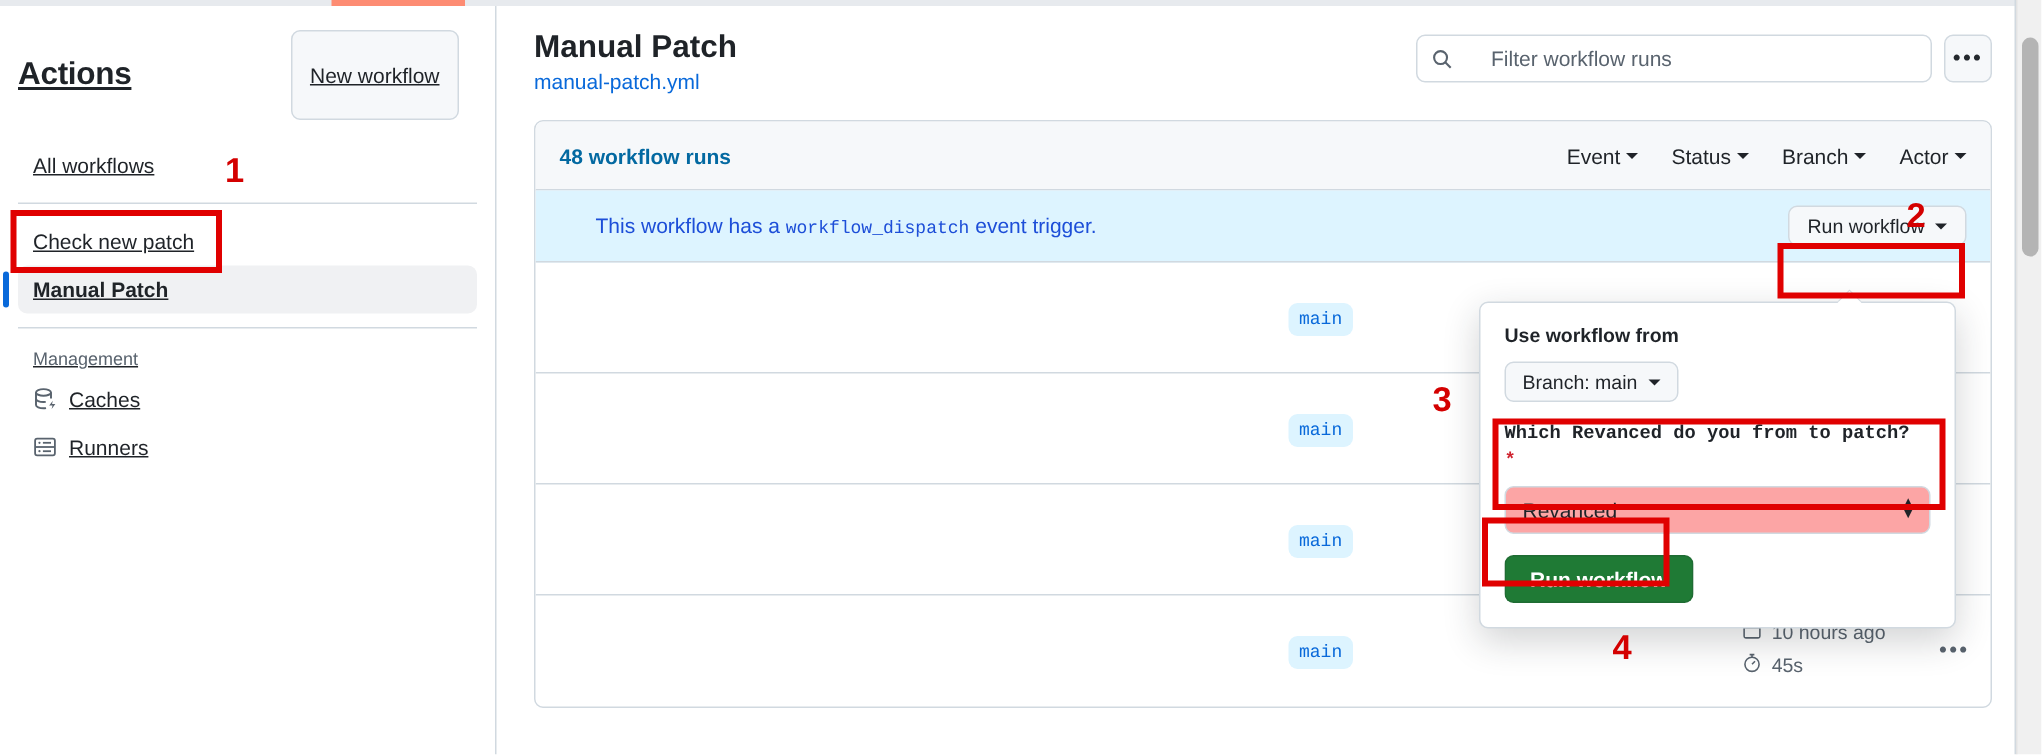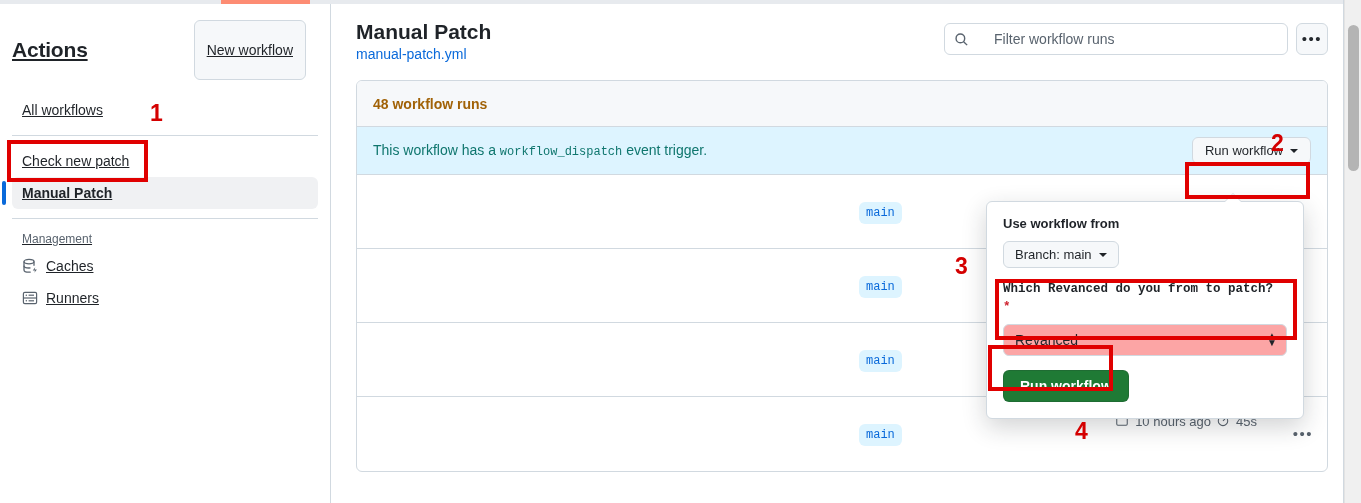--- a/index.html
+++ b/index.html
@@ -96,54 +96,54 @@
 
   
   .runs-panel {
     margin-top: 18px; border: 1px solid #d1d9e0; border-radius: 6px;
     background: #fff; overflow: hidden;
   }
   .runs-toolbar {
     display: flex; align-items: center; background: #f6f8fa;
     border-bottom: 1px solid #d1d9e0; padding: 0 16px; height: 46px;
   }
-  .runs-count { font-size: 14px; font-weight: 600; color: #a16207; flex: 1 1 auto; }
+  .runs-count { font-size: 14px; font-weight: 600; color: #0369a1; flex: 1 1 auto; }
   .filters { display: flex; align-items: center; gap: 22px; }
   .filter {
     font-size: 14px; color: #1f2328; cursor: pointer;
     display: flex; align-items: center; gap: 4px;
   }
   .caret { width: 0; height: 0; border-left: 4px solid transparent;
            border-right: 4px solid transparent; border-top: 4px solid #1f2328; }
 
   .dispatch-banner {
     background: #ddf4ff; border-bottom: 1px solid #d1d9e0;
     display: flex; align-items: center; padding: 0 16px; height: 48px;
   }
-  .dispatch-text { font-size: 14px; color: #0f766e; flex: 1 1 auto; }
+  .dispatch-text { font-size: 14px; color: #1d4ed8; flex: 1 1 auto; margin-left: 24px; }
   .mono { font-family: "Liberation Mono", monospace; font-size: 12px; }
   .run-wf-btn {
     border: 1px solid #d1d9e0; border-radius: 6px; background: #f6f8fa;
     font-size: 13px; color: #1f2328; padding: 5px 12px; cursor: pointer;
     display: flex; align-items: center; gap: 7px; font-family: inherit;
   }
 
   .run-row {
     position: relative; height: 74px; border-bottom: 1px solid #d1d9e0;
   }
   .run-row:last-child { border-bottom: none; }
   .branch-badge {
     position: absolute; left: 502px; top: 27px;
     background: #ddf4ff; color: #0969da; border-radius: 6px;
     font-family: "Liberation Mono", monospace; font-size: 12px;
     padding: 2px 7px; line-height: 18px; cursor: pointer;
   }
   .run-meta {
     position: absolute; right: 70px; top: 16px;
-    display: flex; flex-direction: row; gap: 5px; align-items: flex-end;
+    display: flex; flex-direction: column; gap: 5px; align-items: flex-start;
     font-size: 13px; color: #59636e;
   }
   .meta-line { display: flex; align-items: center; gap: 6px; white-space: nowrap; }
   .row-kebab {
     position: absolute; right: 14px; top: 32px; color: #59636e;
     font-size: 15px; letter-spacing: 1.5px; cursor: pointer; line-height: 10px;
   }
 
   
   .popover {
@@ -295,20 +295,38 @@
         <div class="kebab-btn">
           <span class="dots">•••</span>
         </div>
       </div>
     </div>
 
     <div class="runs-panel">
 
       <div class="runs-toolbar">
         <div class="runs-count">48 workflow runs</div>
+        <div class="filters">
+          <div class="filter">
+            <span>Event</span>
+            <i class="caret"></i>
+          </div>
+          <div class="filter">
+            <span>Status</span>
+            <i class="caret"></i>
+          </div>
+          <div class="filter">
+            <span>Branch</span>
+            <i class="caret"></i>
+          </div>
+          <div class="filter">
+            <span>Actor</span>
+            <i class="caret"></i>
+          </div>
+        </div>
       </div>
 
       <div class="dispatch-banner">
         <div class="dispatch-text">
           <span>This workflow has a</span>
           <span class="mono">workflow_dispatch</span>
           <span>event trigger.</span>
         </div>
         <button class="run-wf-btn">
           <span>Run workflow</span>

